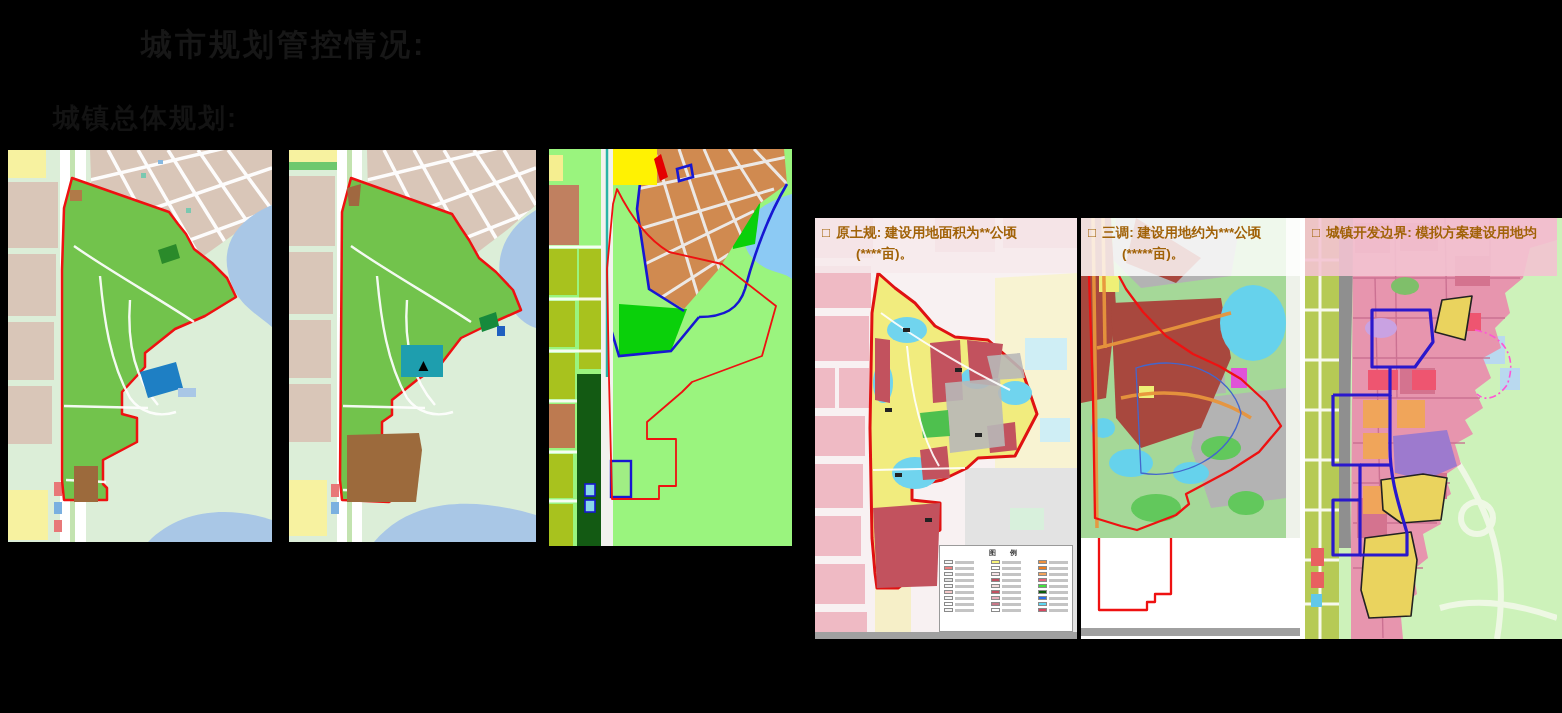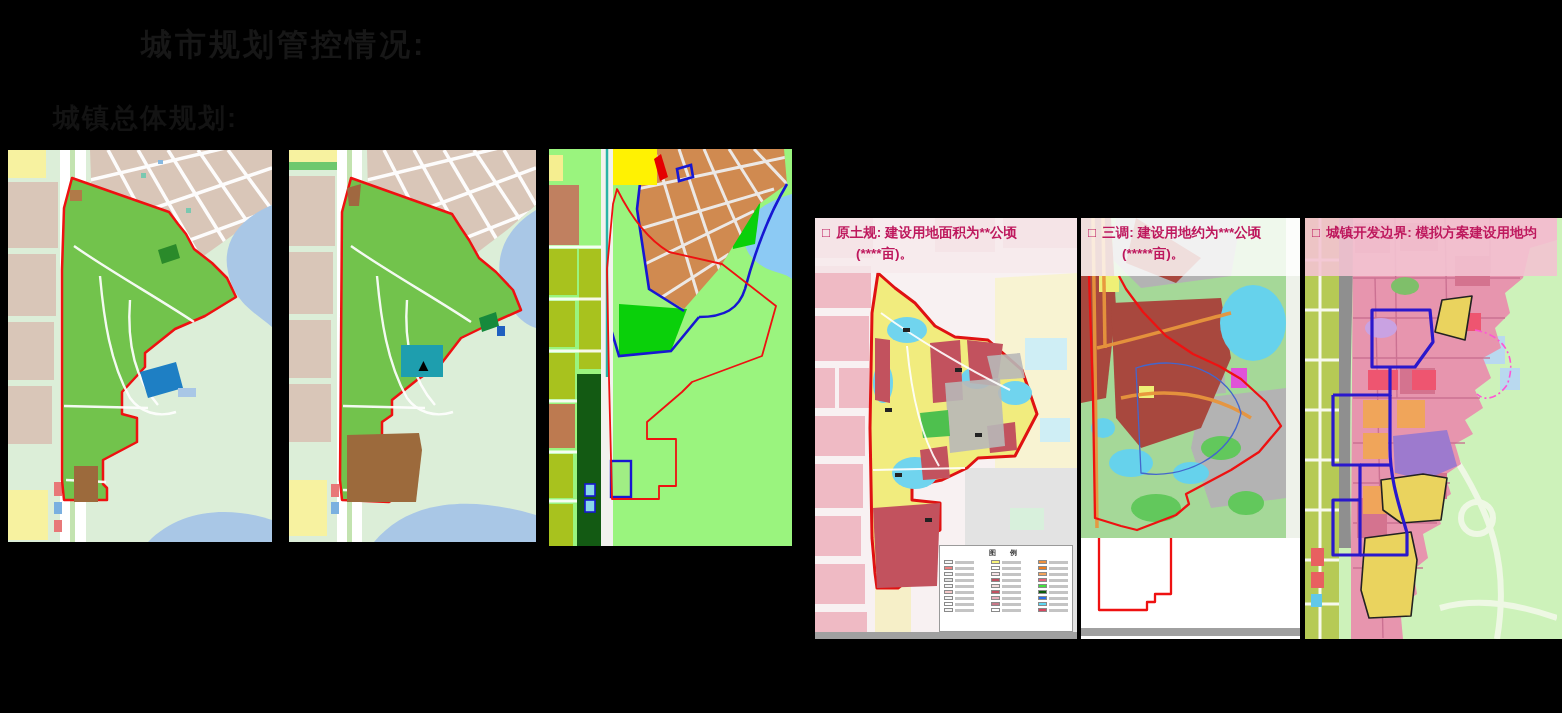--- a/index.html
+++ b/index.html
@@ -9,24 +9,24 @@
   .slide-title{position:absolute;left:141px;top:24px;font-size:31px;font-weight:bold;
     color:#171717;letter-spacing:3px;white-space:nowrap}
   .slide-subtitle{position:absolute;left:53px;top:100px;font-size:27px;font-weight:bold;
     color:#131313;letter-spacing:2px;white-space:nowrap}
   figure.mapfig{position:absolute;overflow:hidden;background:#dceed8}
   figure.mapfig svg{display:block}
   #m1{left:8px;top:150px;width:264px;height:392px}
   #m2{left:289px;top:150px;width:247px;height:392px}
   #m3{left:549px;top:149px;width:243px;height:397px;background:#9af47e}
   #p4{left:815px;top:218px;width:262px;height:421px;background:#f8f1f2}
-  #p5{left:1081px;top:218px;width:219px;height:421px;background:#ffffff}
+  #p5{left:1081px;top:218px;width:241px;height:421px;background:#ffffff}
   #p6{left:1305px;top:218px;width:304px;height:421px;background:#cdf2ba}
   .hdr{position:absolute;top:5px;left:7px;right:3px;font-size:13.5px;font-weight:bold;
-    color:#be185d;line-height:1.55;z-index:5}
+    color:#a16207;line-height:1.55;z-index:5}
   .hdr .bullet{margin-right:6px}
   .hdr .l2{padding-left:34px}
   .legend{position:absolute;left:124px;top:327px;width:134px;height:87px;background:#fff;
     border:1px solid #9a9a9a;z-index:4;overflow:hidden}
   .leg-title{text-align:center;font-weight:bold;font-size:7px;letter-spacing:6px;color:#333;
     margin-top:2px}
   .leg-cols{display:flex;justify-content:space-between;padding:2px 4px 0 4px}
   .leg-col{display:flex;flex-direction:column;gap:2px}
   .leg-row{display:flex;align-items:center;gap:2px}
   .leg-sw{width:9px;height:4px;border:0.5px solid #8a8a8a;display:inline-block}

